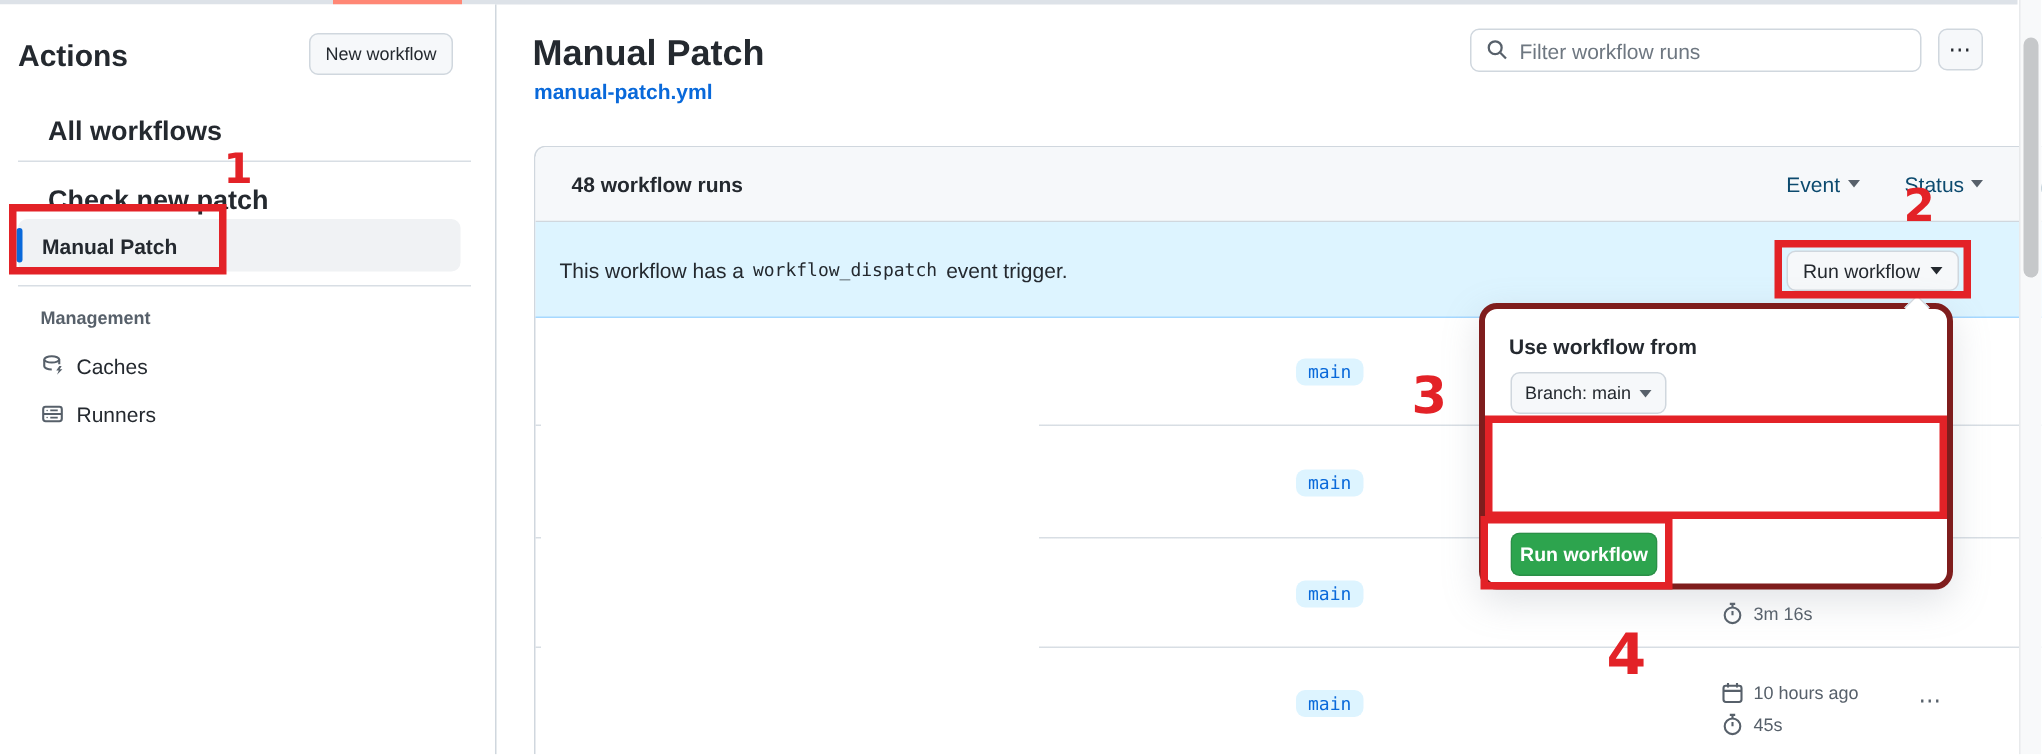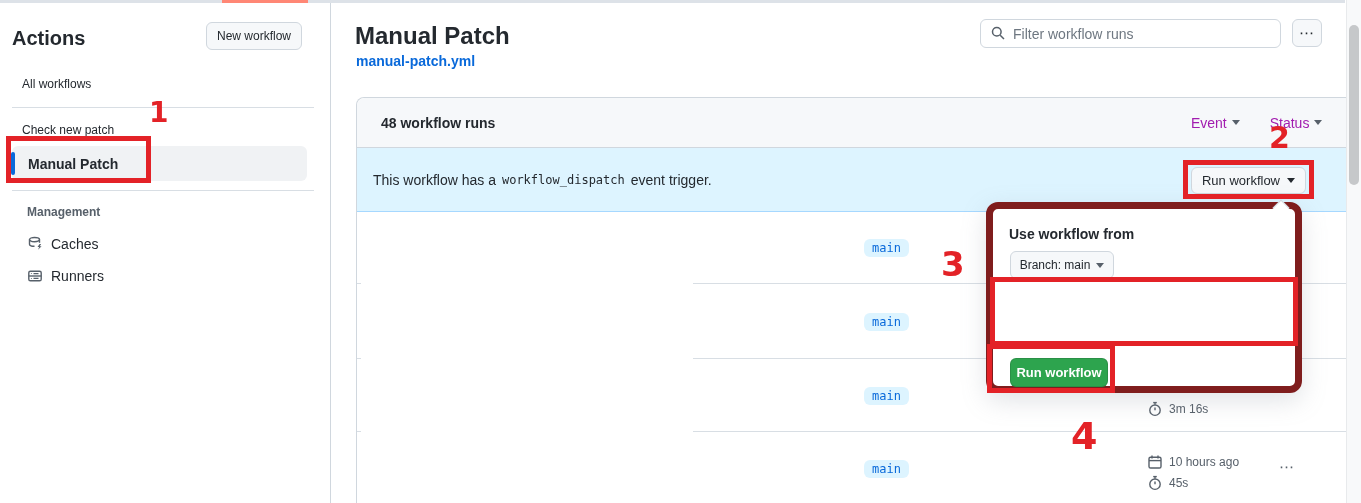--- a/index.html
+++ b/index.html
@@ -16,21 +16,21 @@
   
   .sidebar { position:absolute; left:0; top:3px; width:330px; height:500px; background:#fff; }
   .sidebar-border { position:absolute; left:330px; top:3px; width:1px; height:500px; background:#d0d7de; }
   .sb-title { position:absolute; left:12px; top:24px; font-size:20px; font-weight:bold; }
   .btn {
     display:inline-flex; align-items:center; justify-content:center;
     background:#f6f8fa; border:1px solid #d0d7de; border-radius:6px;
     color:#24292f; cursor:pointer;
   }
   .sb-newwf { position:absolute; left:206px; top:19px; width:96px; height:28px; font-size:12px; }
-  .sb-item { position:absolute; left:22px; font-size:12px; color:#24292f; cursor:pointer; }
+  .sb-item { position:absolute; left:32px; font-size:18px; color:#24292f; cursor:pointer;font-weight:bold; }
   .sb-item-all { top:74px; }
   .sb-item-check { top:120px; }
   .sb-divider { position:absolute; left:12px; width:302px; height:1px; background:#d8dee4; }
   .sb-div1 { top:104px; } .sb-div2 { top:187px; }
   .sb-selected {
     position:absolute; left:12px; top:143px; width:295px; height:35px;
     background:#f0f2f4; border-radius:6px; display:flex; align-items:center; cursor:pointer;
   }
   .sb-selected .accent { position:absolute; left:-1px; top:6px; width:4px; height:23px; background:#0969da; border-radius:2px; }
   .sb-selected .lbl { margin-left:16px; font-weight:bold; font-size:14px; }
@@ -56,21 +56,21 @@
   .table {
     position:absolute; left:356px; top:97px; width:1149px; height:406px;
     border:1px solid #d0d7de; border-bottom:none; border-radius:8px 8px 0 0; background:#fff;
   }
   .t-header {
     height:50px; background:#f6f8fa; border-bottom:1px solid #d0d7de;
     border-radius:8px 8px 0 0; display:flex; align-items:center; padding:0 24px;
   }
   .t-count { font-size:14px; font-weight:bold; }
   .t-filters { margin-left:auto; display:flex; gap:30px; }
-  .t-filter { display:flex; align-items:center; gap:5px; font-size:14px; color:#a21caf; cursor:pointer; }
+  .t-filter { display:flex; align-items:center; gap:5px; font-size:14px; color:#0c4a6e; cursor:pointer; }
   .caret-down { width:0; height:0; border-left:4px solid transparent; border-right:4px solid transparent; border-top:5px solid #57606a; display:inline-block; }
   .banner {
     height:64px; background:#ddf4ff; border-bottom:1px solid rgba(84,174,255,.4);
     display:flex; align-items:center; padding:0 16px; font-size:14px;
   }
   .banner code { font-family:"DejaVu Sans Mono","Liberation Mono",monospace; font-size:12px; margin:0 6px; }
   .runwf-btn { position:absolute; left:834px; top:19px; width:115px; height:27px; font-size:13px; gap:7px; }
   .runwf-btn .caret-down { border-top-color:#24292f; }
   .rows { position:relative; }
   .row { position:relative; }
@@ -85,21 +85,21 @@
   .row.r4 .badge { top:28px; transform:none; }
   .meta { position:absolute; left:790px; font-size:12px; color:#57606a; }
   .meta-line { display:flex; align-items:center; gap:6px; height:15px; margin-bottom:6px; }
   .row.r3 .meta { top:42px; }
   .row.r4 .meta { top:22px; }
   .row-kebab { position:absolute; left:922px; top:26px; color:#57606a; font-size:15px; letter-spacing:1px; cursor:pointer; background:none; border:none; }
 
   
   .panel {
     position:absolute; left:986px; top:202px; width:316px; height:191px;
-    background:#fff; border:7px solid #7f1d1d; border-radius:12px;
+    background:#fff; border:4px solid #7f1d1d; border-radius:12px;
     box-shadow:0 8px 24px rgba(140,149,159,.25); z-index:5;
   }
   .panel-caret {
     position:absolute; left:282px; top:-7px; width:12px; height:12px; background:#fff;
     border-left:1px solid #d0d7de; border-top:1px solid #d0d7de; transform:rotate(45deg);
   }
   .p-heading { position:absolute; left:16px; top:17px; font-size:14px; font-weight:bold; }
   .p-branch { position:absolute; left:17px; top:42px; width:104px; height:28px; font-size:12px; gap:6px; }
   .p-branch .caret-down { border-top-color:#57606a; }
   .p-label { position:absolute; left:16px; top:83px; font-family:"DejaVu Sans Mono","Liberation Mono",monospace; font-size:12px; font-weight:bold; }

